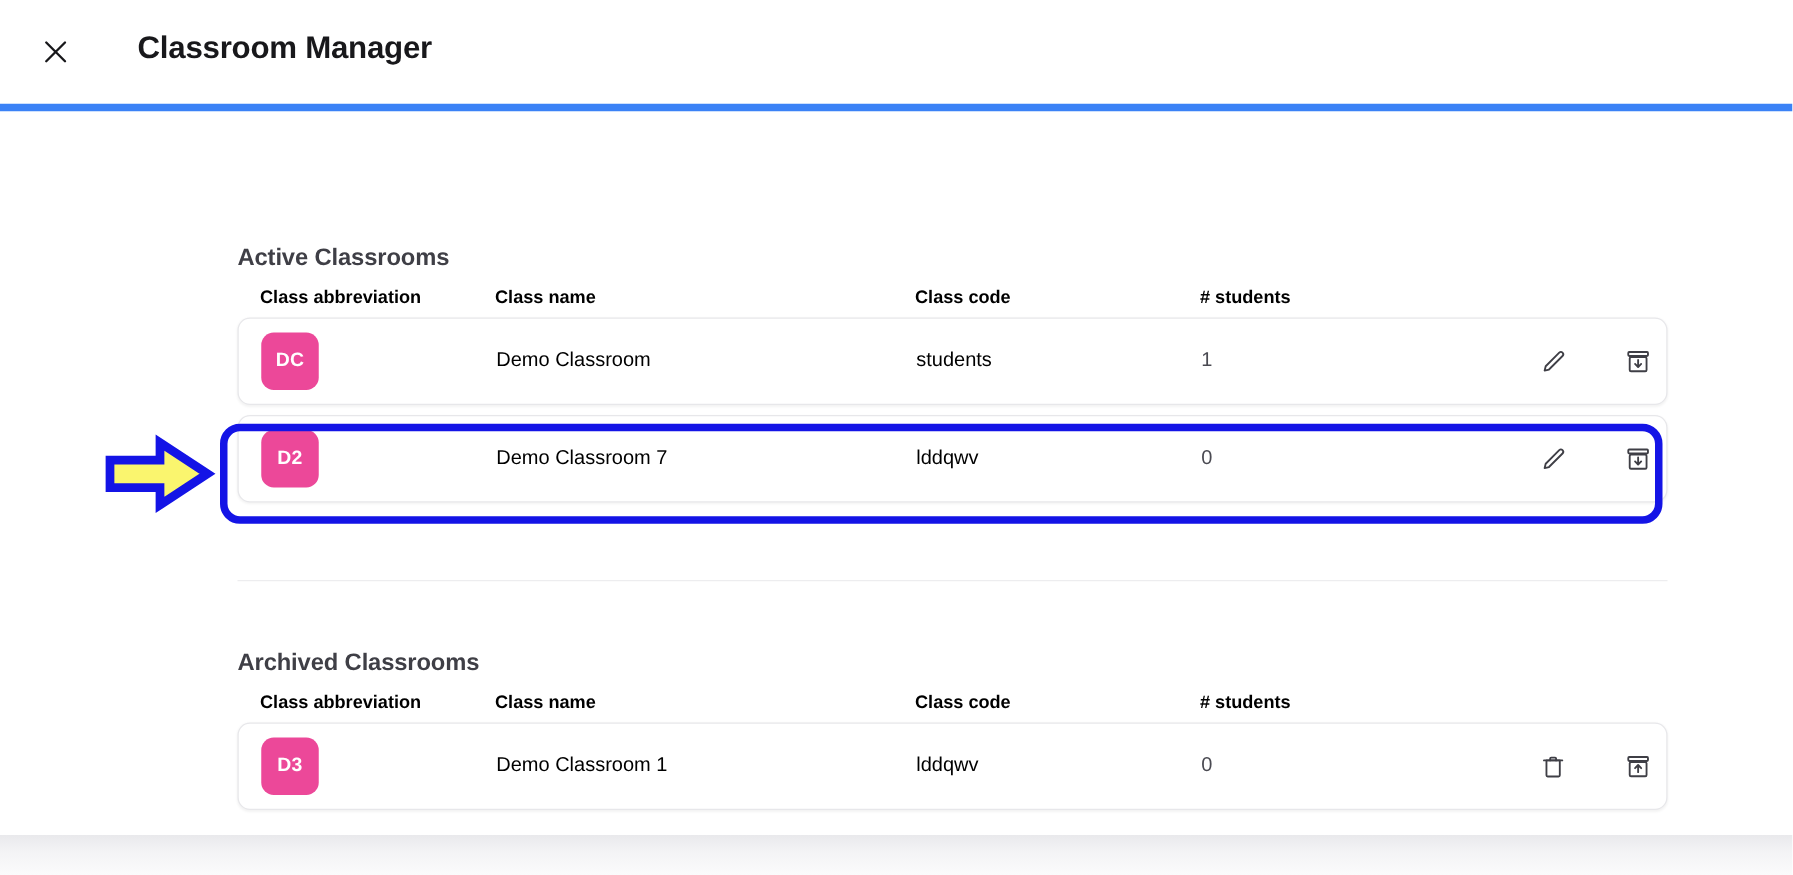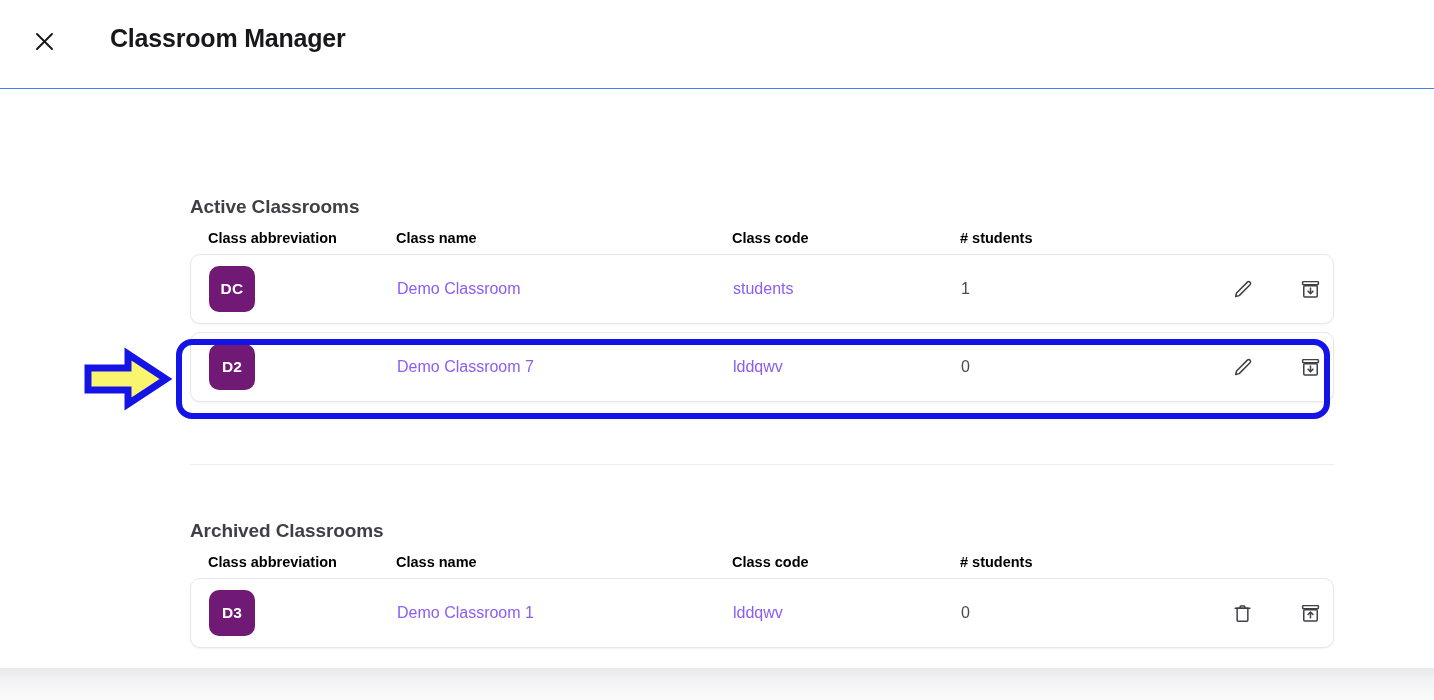--- a/index.html
+++ b/index.html
@@ -19,21 +19,21 @@
     background: #ffffff;
   }
 
   
   .header {
     position: absolute;
     left: 0; top: 0;
     width: 1434px;
     height: 89px;
     background: #ffffff;
-    border-bottom: 1px solid #3b82f6;
+    border-bottom: 6px solid #3b82f6;
     display: flex;
     align-items: center;
   }
   .close-btn {
     position: absolute;
     left: 30px;
     top: 27px;
     width: 28px;
     height: 28px;
     display: flex;
@@ -109,33 +109,33 @@
     padding-left: 18px;
     padding-right: 18px;
     margin-bottom: 8px;
     position: relative;
   }
 
   .badge {
     width: 46px;
     height: 46px;
     border-radius: 10px;
-    background: #701a75;
+    background: #ec4899;
     color: #ffffff;
     font-size: 15.5px;
     font-weight: bold;
     display: flex;
     align-items: center;
     justify-content: center;
     letter-spacing: 0.2px;
   }
 
   .cell {
     font-size: 16px;
-    color: #8b5cf6;
+    color: #000000;
     white-space: nowrap;
   }
   .cell-num { font-size: 16px; color: #4a4a52; }
 
   .actions {
     display: flex;
     align-items: center;
     justify-content: flex-start;
     gap: 42px;
     padding-left: 6px;

